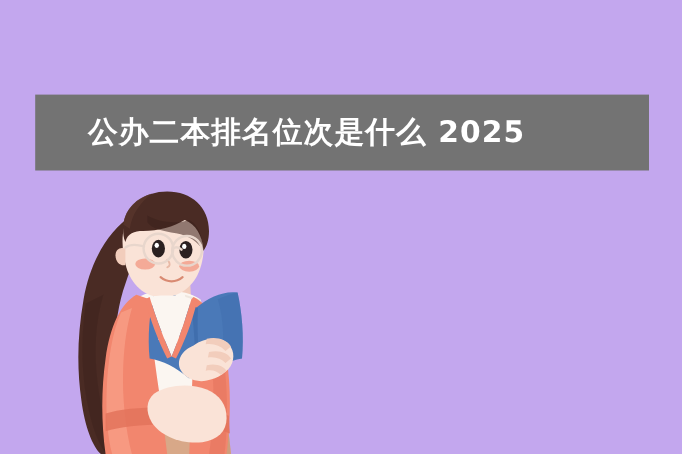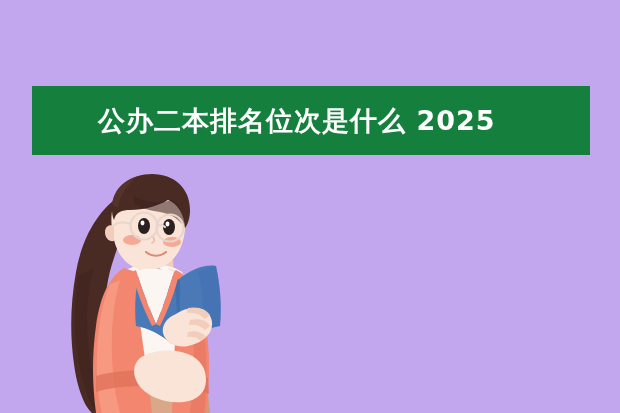--- a/index.html
+++ b/index.html
@@ -19,25 +19,25 @@
     background: #c3a7ee;
     overflow: hidden;
   }
   
   #title-banner {
     position: absolute;
     left: 32px;
     top: 86px;
     width: 558px;
     height: 69px;
-    background: #15803d;
+    background: #737373;
     display: flex;
     align-items: center;
     box-sizing: border-box;
-    padding-left: 66px;
+    padding-left: 48px;
   }
   #title-text {
     color: #ffffff;
     font-family: "DejaVu Sans", "Liberation Sans", sans-serif;
     font-size: 27px;
     font-weight: bold;
     letter-spacing: 1px;
     white-space: nowrap;
     line-height: 1;
   }

